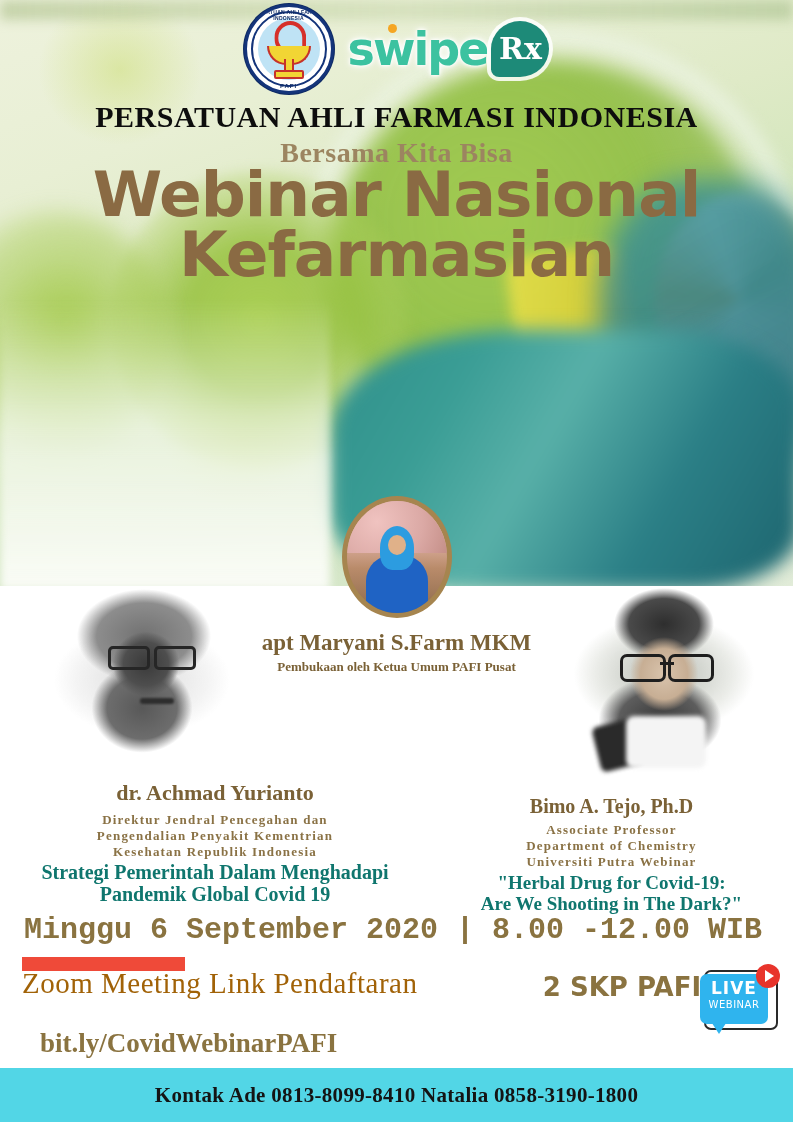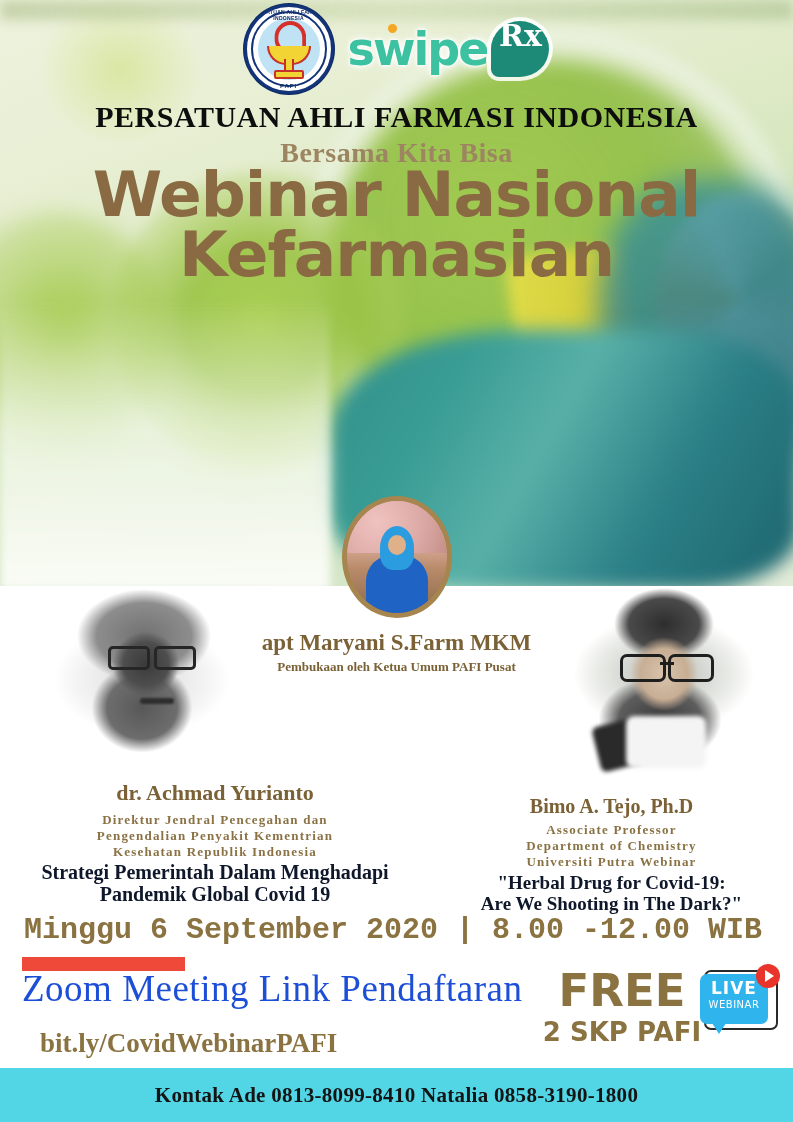--- a/index.html
+++ b/index.html
@@ -105,21 +105,21 @@
 
   .swipe-logo{display:flex;align-items:center;gap:4px;}
   .swipe-word{
     position:relative;font-family:"DejaVu Sans",sans-serif;font-weight:700;
     font-size:46px;color:#3cc2a0;letter-spacing:-2px;line-height:1;
     text-shadow:0 0 5px #fff,0 0 10px #fff,0 0 3px #fff;
   }
   .swipe-dot{position:absolute;left:40px;top:-2px;width:9px;height:9px;border-radius:50%;background:#f5a623;}
   .rx-bubble{
     position:relative;width:58px;height:56px;border-radius:50% 50% 50% 14%;
-    background:#1d8a78;display:flex;align-items:flex-start;justify-content:center;
+    background:#1d8a78;display:flex;align-items:center;justify-content:center;
     box-shadow:0 0 0 4px rgba(255,255,255,.85);
   }
   .rx-text{color:#fff;font-family:"DejaVu Serif",serif;font-size:30px;font-weight:700;line-height:1;}
 
   
   .org-title{
     position:absolute;left:0;top:100px;width:793px;text-align:center;
     font-family:"Liberation Serif",serif;font-weight:700;font-size:30px;
     color:#0d0d0d;letter-spacing:.5px;
   }
@@ -197,42 +197,42 @@
   }
   .glasses-r:before{left:0;} .glasses-r:after{right:0;}
   .glasses-r-bridge{position:absolute;left:40px;top:8px;width:14px;height:3px;background:#1e1e1e;}
   .shirt-r{position:absolute;left:70px;top:128px;width:80px;height:52px;background:#f4f4f4;border-radius:8px;filter:blur(2px);}
   .suit-r{position:absolute;left:40px;top:134px;width:46px;height:46px;background:#2a2a2a;border-radius:6px;filter:blur(2px);transform:rotate(-14deg);}
 
   
   .spk{position:absolute;text-align:center;}
   .spk .name{font-family:"Liberation Serif",serif;font-weight:700;color:#7a6136;}
   .spk .aff{font-family:"Liberation Serif",serif;font-weight:700;color:#8a7245;letter-spacing:1.2px;line-height:1.22;}
-  .spk .topic{font-family:"Liberation Serif",serif;font-weight:700;color:#0f172a;line-height:1.12;}
+  .spk .topic{font-family:"Liberation Serif",serif;font-weight:700;color:#0f766e;line-height:1.12;}
 
   #spk-left{left:0;top:780px;width:430px;}
   #spk-left .name{font-size:22px;text-align:center;}
   #spk-left .aff{font-size:13px;margin-top:6px;}
   #spk-left .topic{font-size:20px;margin-top:1px;}
 
   #spk-right{left:430px;top:795px;width:363px;}
   #spk-right .name{font-size:20px;}
   #spk-right .aff{font-size:13px;margin-top:4px;}
   #spk-right .topic{font-size:19px;margin-top:2px;}
 
   
   .date-line{
     position:absolute;left:24px;top:913px;
     font-family:Liberation Mono, monospace;font-weight:700;font-size:30px;color:#8a7340;
     letter-spacing:0px;
   }
   .red-bar{position:absolute;left:22px;top:957px;width:163px;height:14px;background:#ef4a39;}
   .zoom-line{
     position:absolute;left:22px;top:967px;
-    font-family:"Liberation Serif",serif;font-size:37px;color:#1d4ed8;letter-spacing:.5px;
+    font-family:"Liberation Serif",serif;font-size:29px;color:#a16207;letter-spacing:.5px;
   }
   .bitly{
     position:absolute;left:40px;top:1028px;
     font-family:Liberation Serif, serif;font-weight:700;font-size:27px;color:#8a7340;
   }
 
   
   .free-box{position:absolute;left:542px;top:968px;width:160px;text-align:center;}
   .free-big{font-family:"DejaVu Sans",sans-serif;font-weight:700;font-size:45px;color:#8a7340;letter-spacing:0px;line-height:1;}
   .free-sub{font-family:"DejaVu Sans",sans-serif;font-weight:700;font-size:26px;color:#8a7340;margin-top:4px;}
@@ -376,21 +376,20 @@
       <div>Are We Shooting in The Dark?"</div>
     </div>
   </div>
 
   <div class="date-line">Minggu  6 September  2020 | 8.00 -12.00 WIB</div>
   <div class="red-bar"></div>
   <div class="zoom-line">Zoom Meeting  Link  Pendaftaran</div>
   <div class="bitly">bit.ly/CovidWebinarPAFI</div>
 
   <div class="free-box">
-    <div class="free-big">FREE</div>
     <div class="free-sub">2 SKP PAFI</div>
   </div>
 
   <div class="live-badge">
     <div class="lb-outline"></div>
     <div class="lb-tail"></div>
     <div class="lb-fill"></div>
     <div class="lb-live">LIVE</div>
     <div class="lb-web">WEBINAR</div>
     <div class="lb-play">

